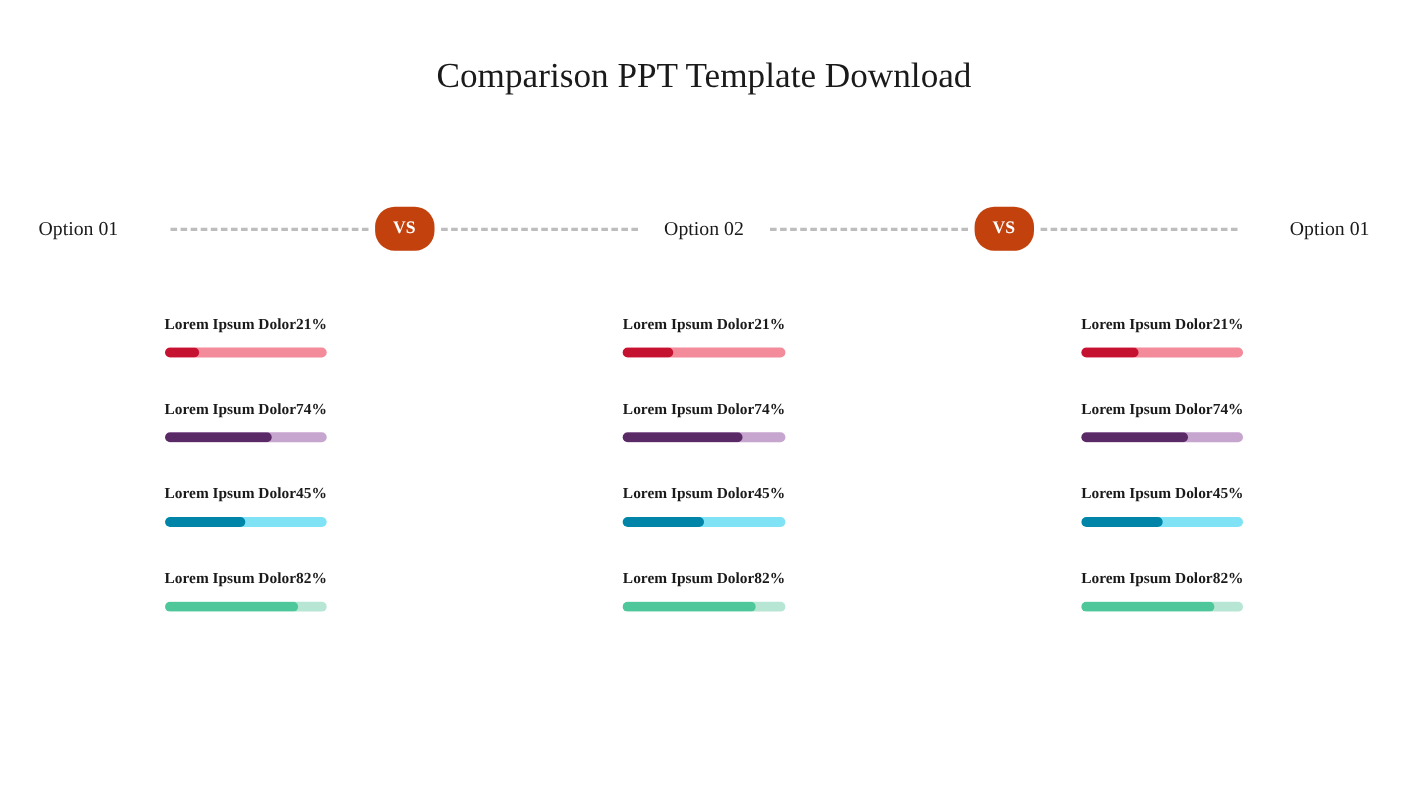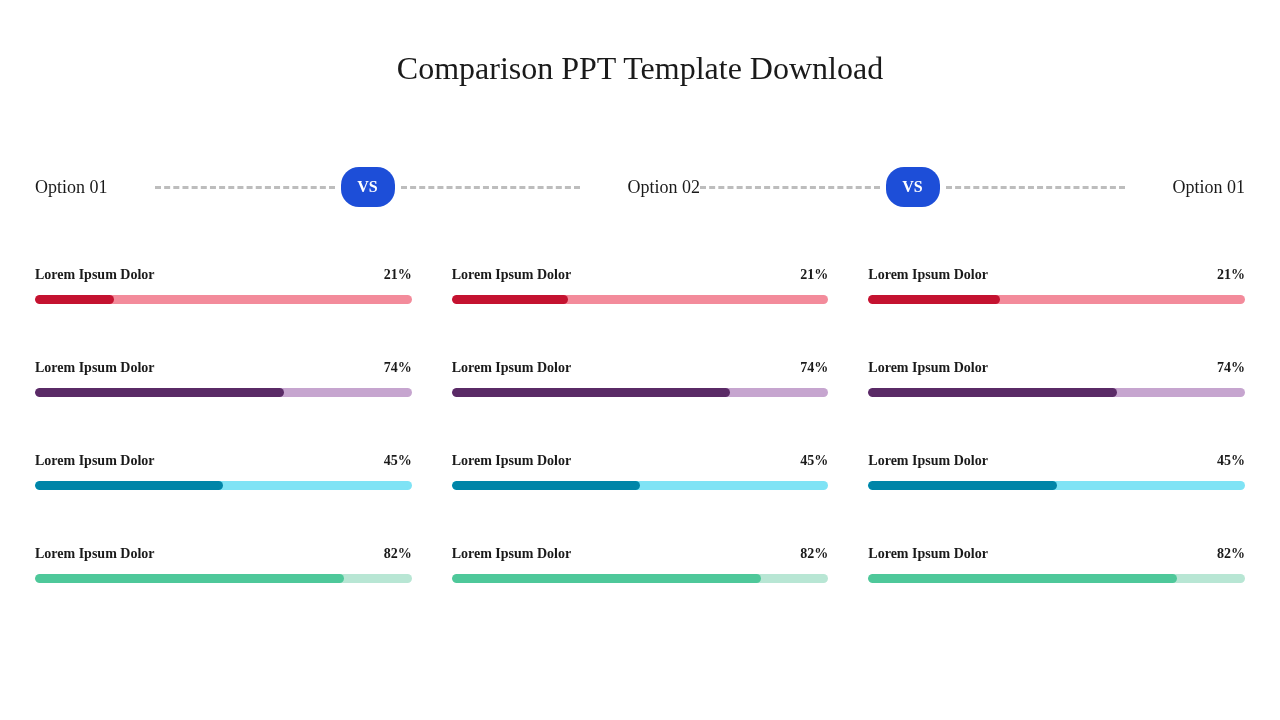--- a/index.html
+++ b/index.html
@@ -9,72 +9,73 @@
       background: #ffffff;
       font-family: Georgia, 'Times New Roman', serif;
       color: #1a1a1a;
       padding: 50px 35px 0 35px;
       overflow: hidden;
     }
     .title {
       text-align: center;
       font-size: 32px;
       font-weight: 500;
-      margin-bottom: 80px;
+      margin-bottom: 101px;
     }
     .header-row {
       display: flex;
       align-items: center;
       justify-content: space-between;
       margin-bottom: 60px;
       padding: 0 0px;
     }
     .option-title {
       font-size: 18px;
       font-weight: 400;
       width: 120px;
       flex-shrink: 0;
     }
     .option-title.left { text-align: left; }
-    .option-title.center { text-align: right; }
+    .option-title.center { text-align: center; }
     .option-title.right { text-align: right; }
     .vs-segment {
       display: flex;
       align-items: center;
       flex: 1;
       justify-content: center;
     }
     .dashed {
       flex: 1;
       height: 0;
       border-top: 3px dashed #bdbdbd;
     }
     .vs-badge {
-      background: #1d4ed8;
+      background: #c2410c;
       color: #ffffff;
       font-weight: 700;
       font-size: 16px;
       width: 54px;
       height: 40px;
       border-radius: 18px;
       display: flex;
       align-items: center;
       justify-content: center;
       margin: 0 6px;
       flex-shrink: 0;
     }
     .columns {
       display: flex;
       gap: 40px;
     }
     .column {
       flex: 1;
       display: flex;
       flex-direction: column;
-      gap: 56px;
+      gap: 40px;
+      align-items: center;
     }
     .bar-item {}
     .bar-header {
       display: flex;
       justify-content: space-between;
       align-items: center;
       font-size: 14px;
       font-weight: 700;
       margin-bottom: 12px;
     }

